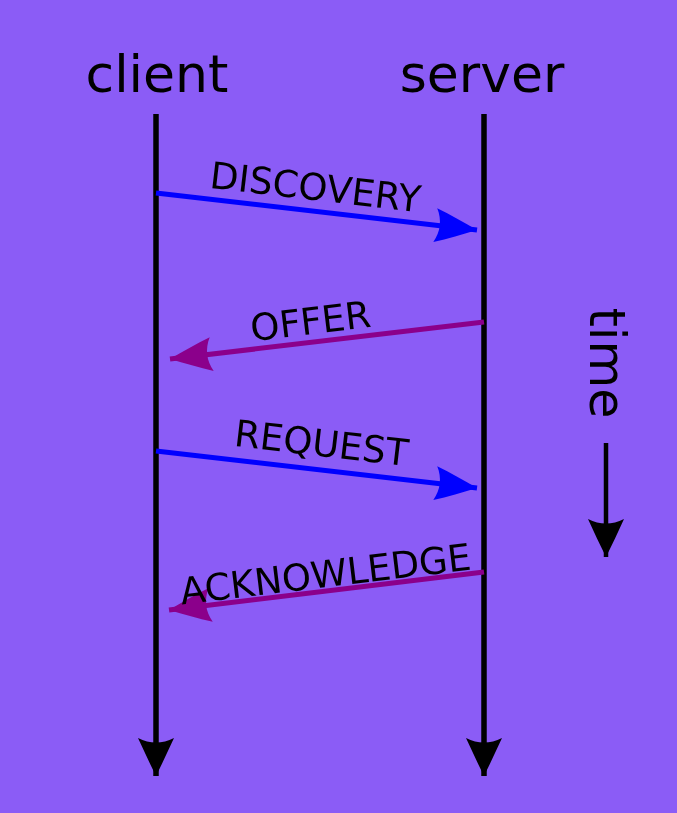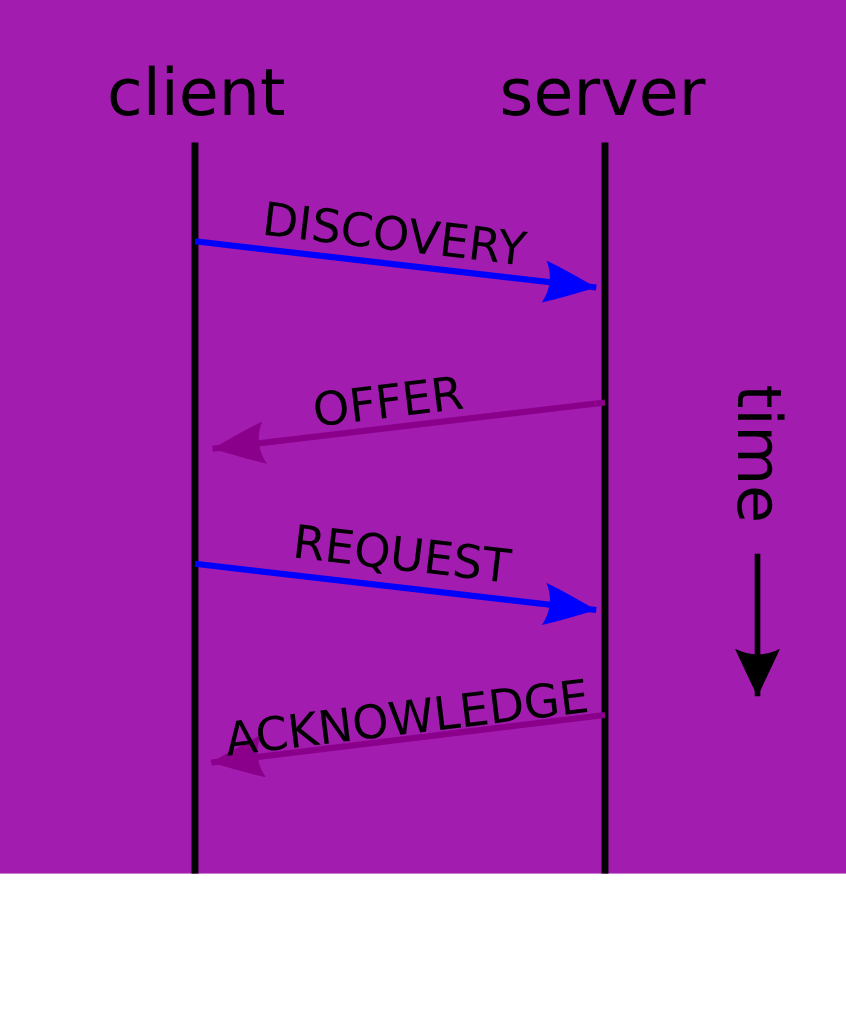--- a/index.html
+++ b/index.html
@@ -3,22 +3,22 @@
 <meta charset="utf-8">
 <style>
   html, body {
     margin: 0;
     padding: 0;
     background: #ffffff;
   }
   .canvas {
     position: relative;
     width: 677px;
-    height: 699px;
-    background: #a21caf;
+    height: 813px;
+    background: #8b5cf6;
     overflow: hidden;
   }
   svg text {
     font-family: "DejaVu Sans", "Liberation Sans", sans-serif;
     fill: #000000;
   }
   .actor-label {
     font-size: 52px;
     text-anchor: middle;
   }

